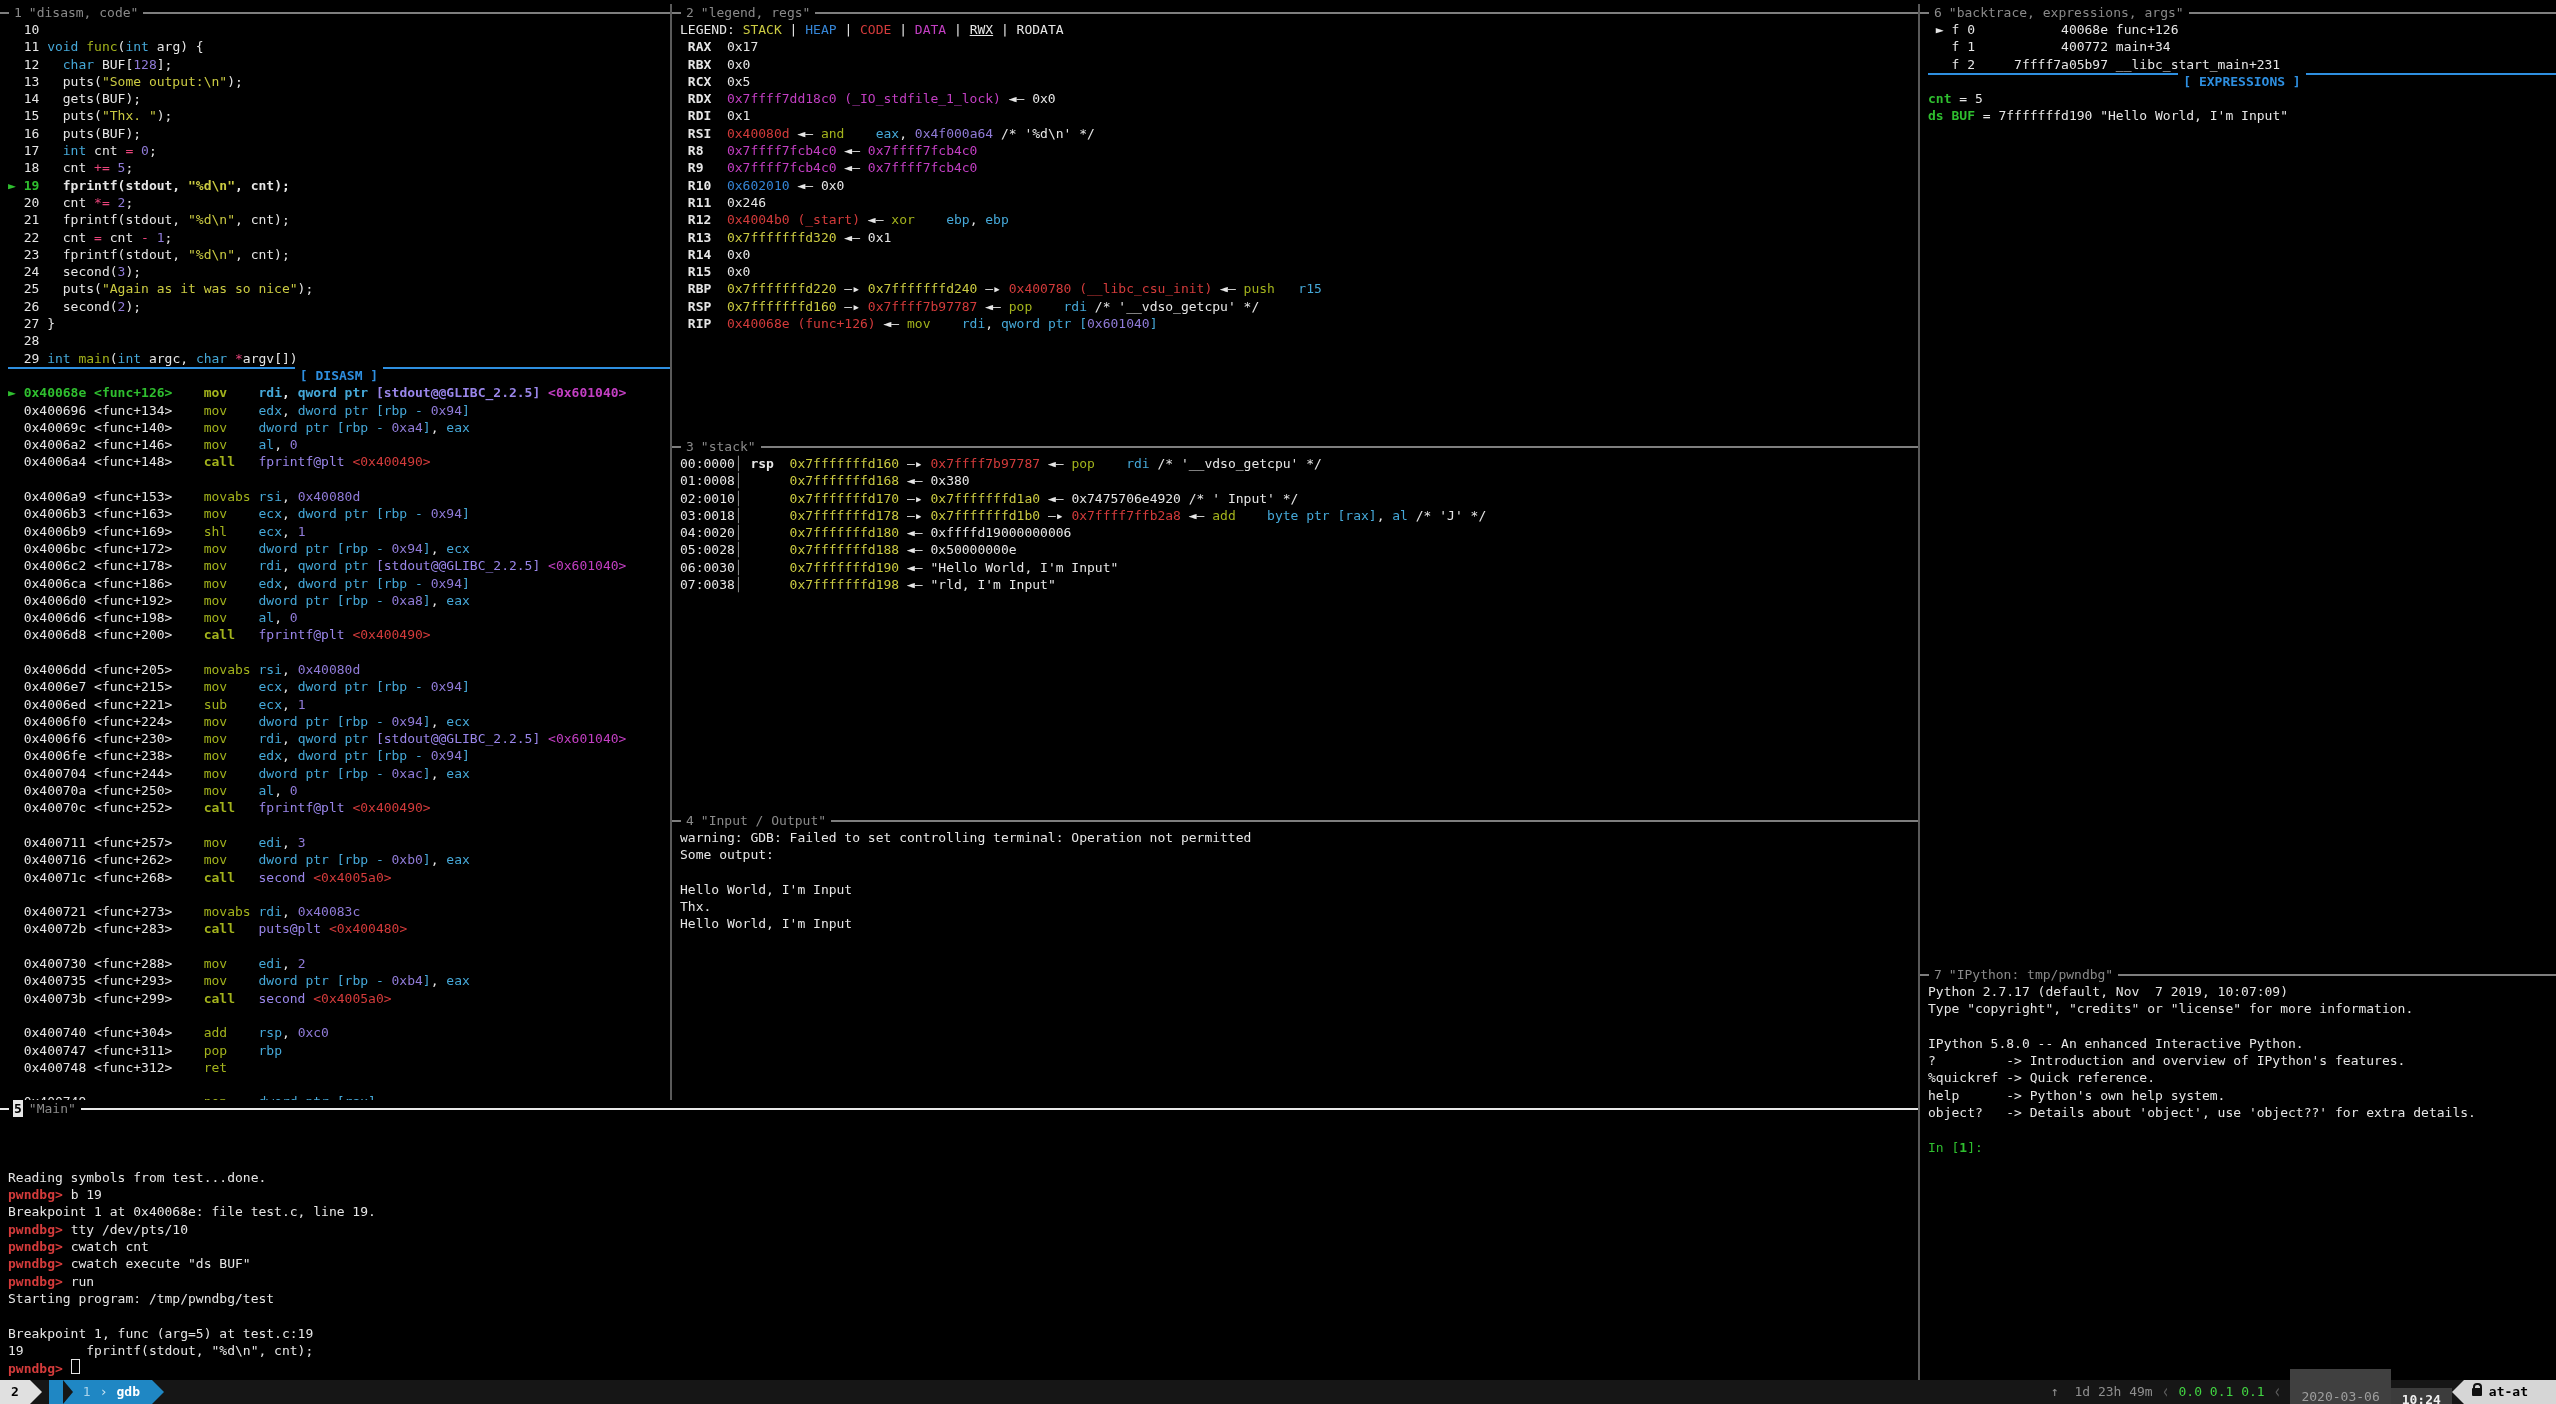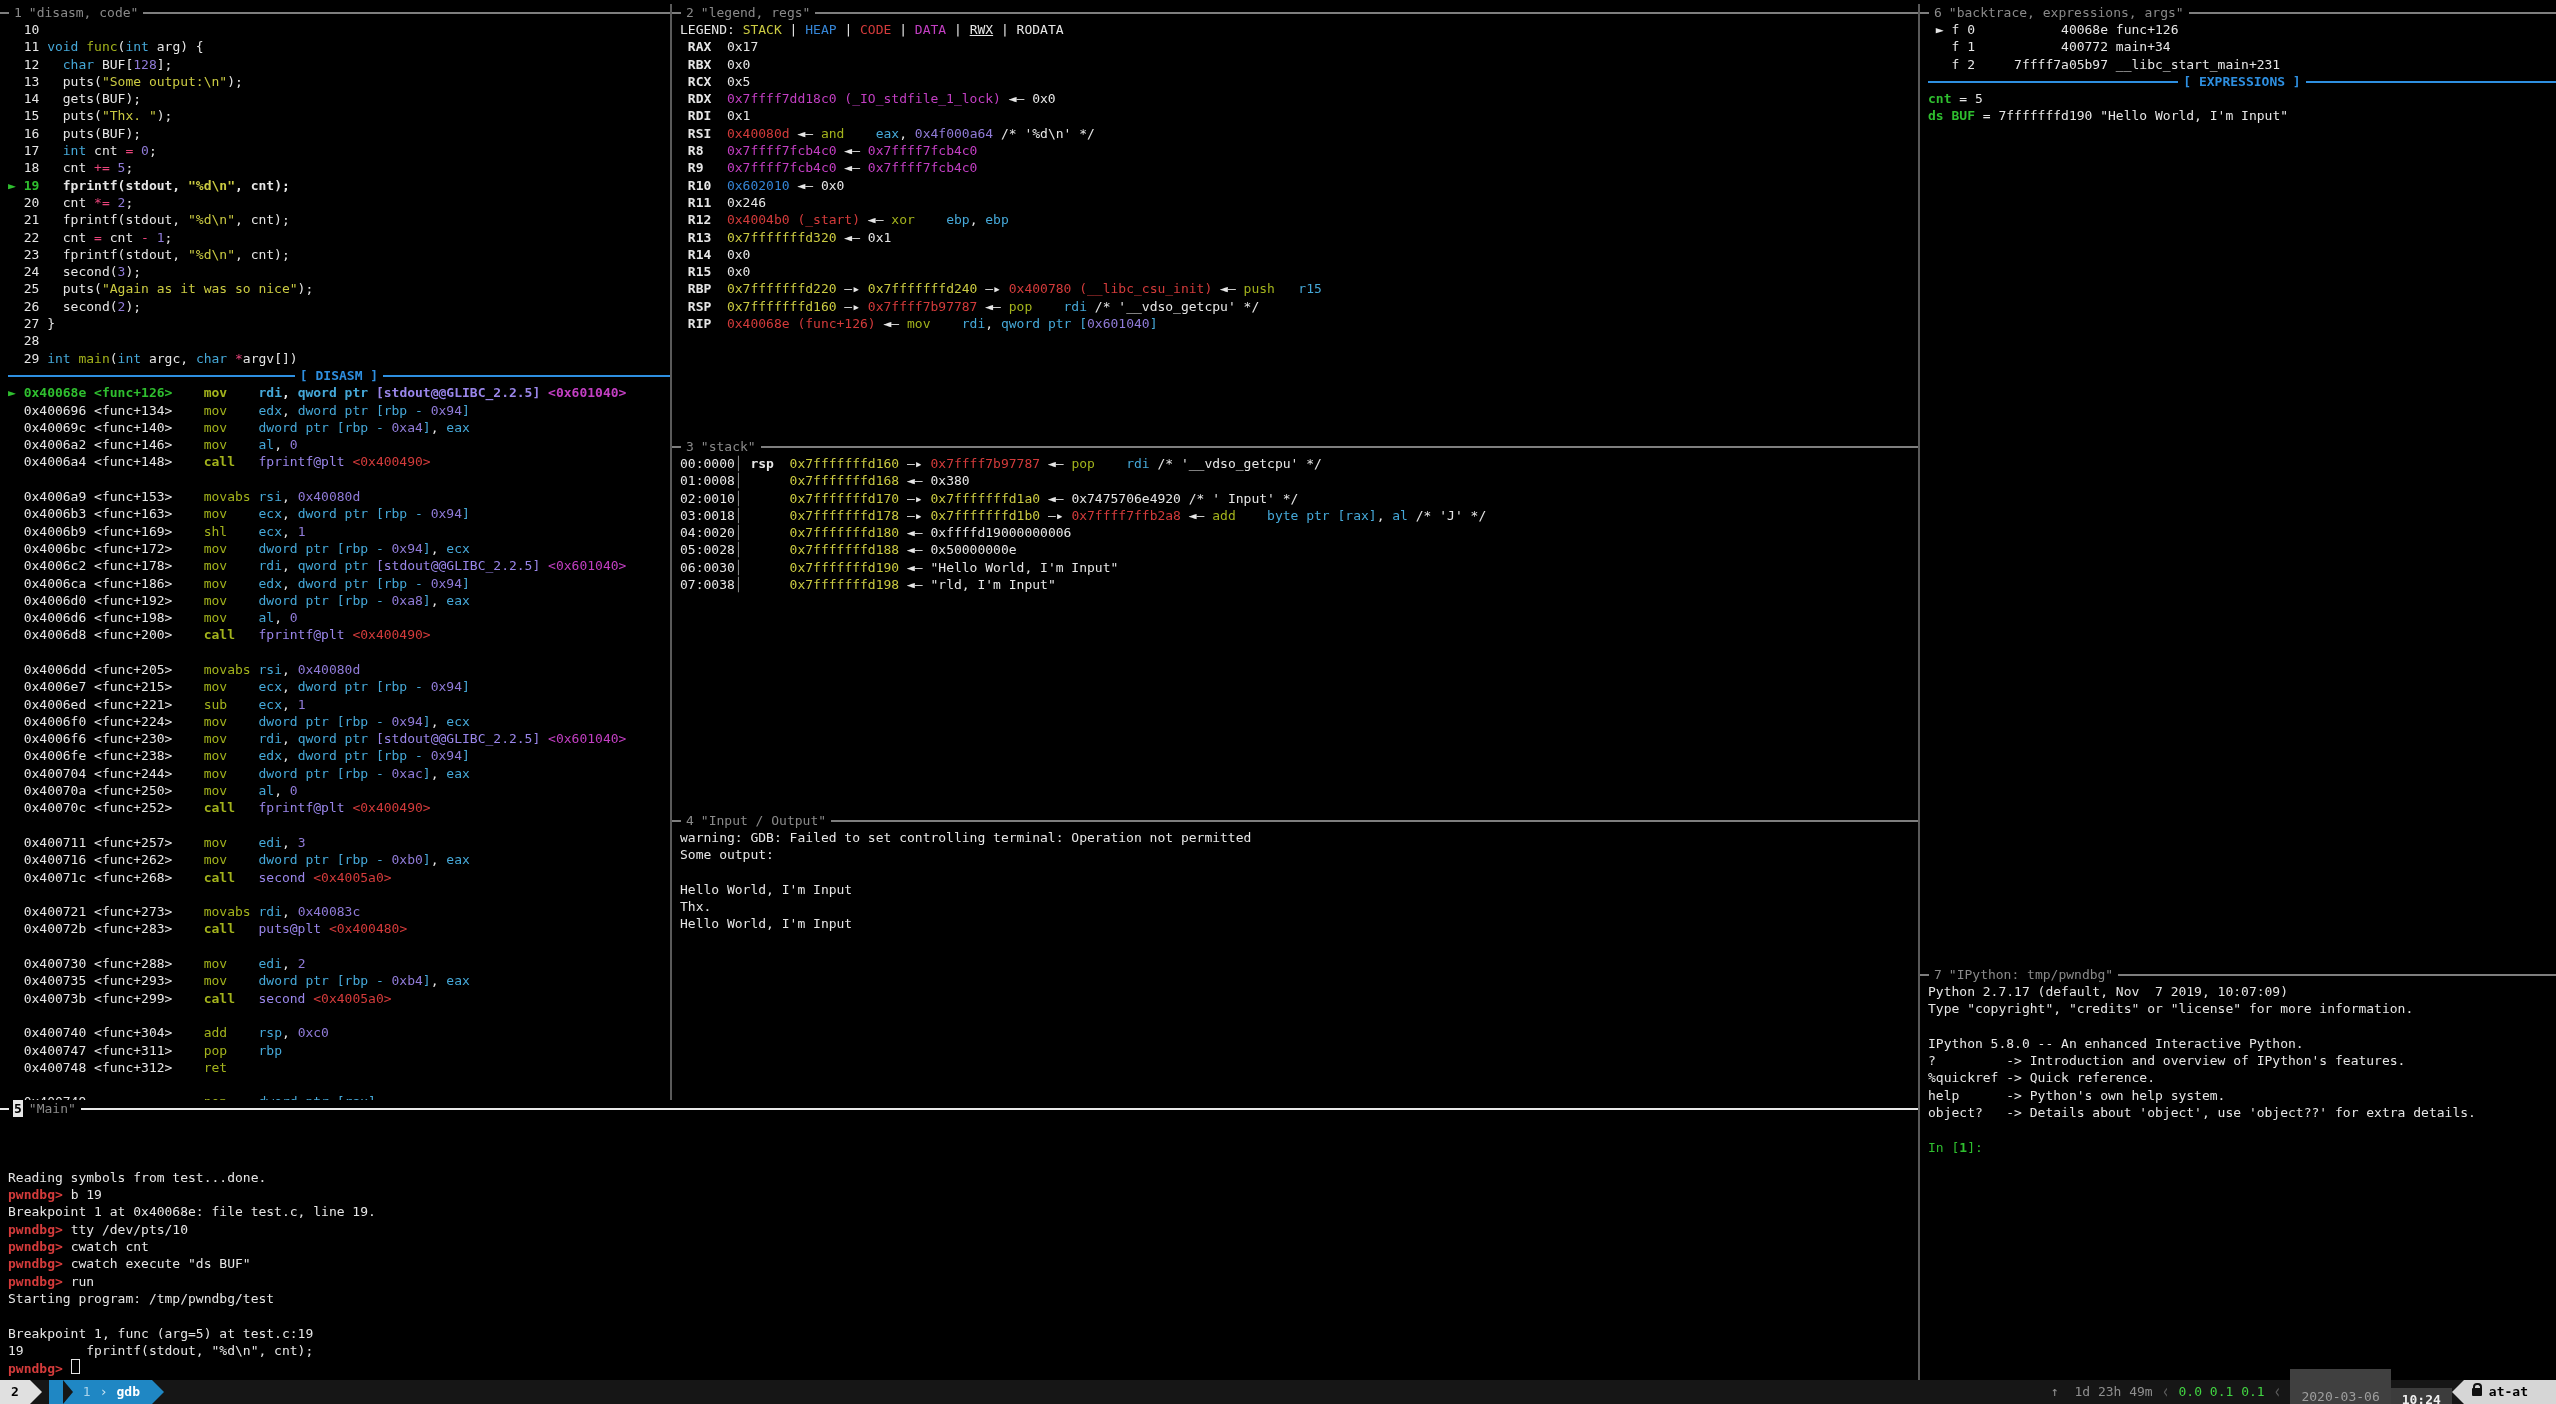--- a/index.html
+++ b/index.html
@@ -21,21 +21,21 @@
   .ln{height:17.3px;white-space:pre;}
   
   .pborder{display:flex;align-items:center;height:17px;color:#8a8a8a;white-space:pre;flex:none;}
   .pb-dash{width:9px;border-top:2px solid #7e7e7e;}
   .pb-num{margin-left:4px;padding:0 1px;}
   .pb-title{margin-left:6px;margin-right:5px;}
   .pb-line{flex:1;border-top:2px solid #7e7e7e;}
   .pborder.active .pb-dash,.pborder.active .pb-line{border-color:#e8e8e8;}
   .pborder.active .pb-num{background:#e8e8e8;color:#000;font-weight:bold;}
   
-  .sep-row{display:flex;align-items:center;height:17.3px;color:var(--sepb);white-space:pre;}
+  .sep-row{display:flex;align-items:flex-start;height:17.3px;color:var(--sepb);white-space:pre;}
   .sep-row .sl{flex:1;border-top:2px solid var(--sepb);}
   .sep-row .st{padding:0 5px;font-weight:bold;}
   
   .t-w{color:var(--w);} .t-gy{color:var(--gy);} .t-g{color:var(--g);}
   .t-y{color:var(--y);} .t-o{color:var(--o);margin-top:16px;} .t-r{color:var(--r);}
   .t-pk{color:var(--pk);} .t-b{color:var(--b);} .t-c{color:var(--c);}
   .t-m{color:var(--m);} .t-p{color:var(--p);} .t-v{color:var(--v);}
   .B{font-weight:bold;} .U{text-decoration:underline;}
   .t-cur{display:inline-block;width:7px;height:13px;border:1px solid #e4e4e4;vertical-align:baseline;}
   

